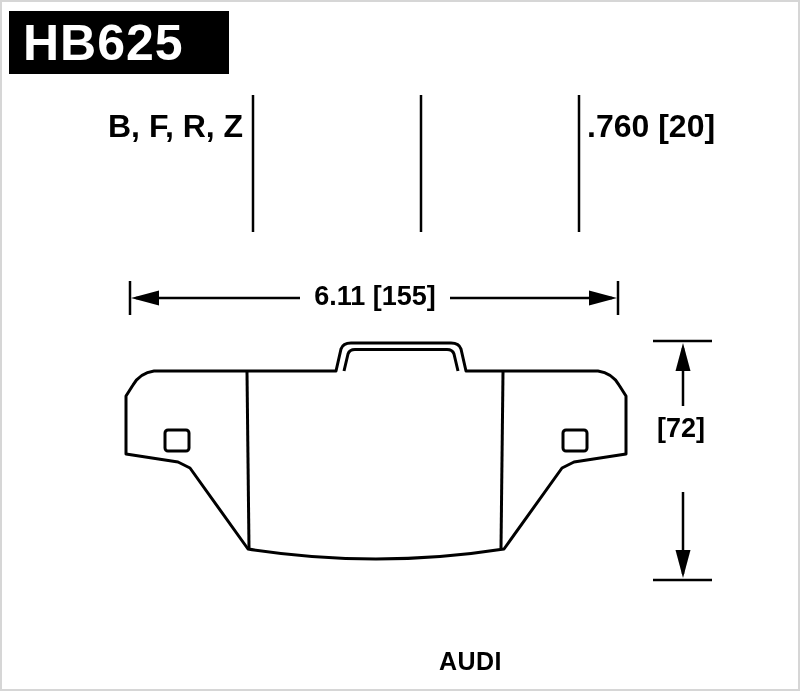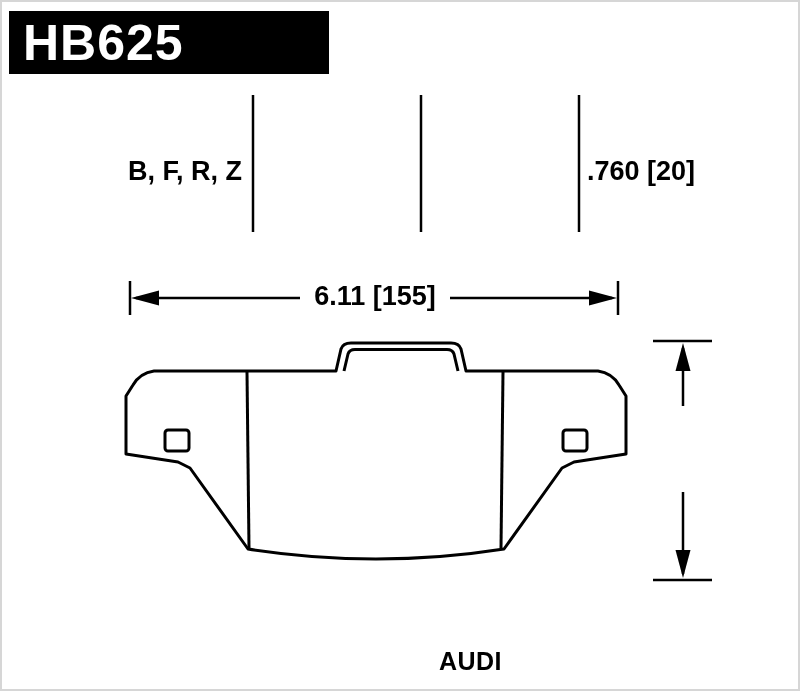--- a/index.html
+++ b/index.html
@@ -4,26 +4,26 @@
 <style>
   * { margin:0; padding:0; box-sizing:border-box; }
   html,body { background:#ffffff; }
   .sheet {
     position:relative; width:800px; height:691px; background:#ffffff;
     border:2px solid #d6d6d6; overflow:hidden;
     font-family:"Liberation Sans", sans-serif; color:#000;
   }
   .linework { position:absolute; left:0; top:0; pointer-events:none; }
   .part-header {
-    position:absolute; left:7px; top:9px; width:320px; height:63px;
+    position:absolute; left:7px; top:9px; width:220px; height:63px;
     background:#000000; color:#ffffff; display:flex; align-items:center;
     padding-left:14px;
   }
   .part-header .pn { font-size:50px; font-weight:bold; letter-spacing:1px; line-height:1; }
-  .spec { position:absolute; font-size:27px; font-weight:bold; white-space:nowrap;margin-top:48px; }
+  .spec { position:absolute; font-size:32px; font-weight:bold; white-space:nowrap; }
   .compounds { left:106px; top:106px; width:134px; text-align:right; }
   .fmsi      { left:263px; top:106px; }
   .thickness { left:585px; top:106px; }
   .dim-width {
     position:absolute; left:296px; top:279px; width:154px; text-align:center;
     font-size:27px; font-weight:bold; white-space:nowrap;
   }
   .dim-height {
     position:absolute; left:631px; top:408px; width:96px; text-align:center;
     font-size:27px; font-weight:bold; line-height:37px;
@@ -78,17 +78,18 @@
 
   <div class="part-header">
     <span class="pn">HB625</span>
   </div>
 
   <div class="spec compounds">B, F, R, Z</div>
   <div class="spec thickness">.760 [20]</div>
 
   <div class="dim-width">6.11 [155]</div>
   <div class="dim-height">
+    <div>[72]</div>
   </div>
 
   <div class="vehicle">AUDI</div>
 
 </div>
 
 </body></html>

